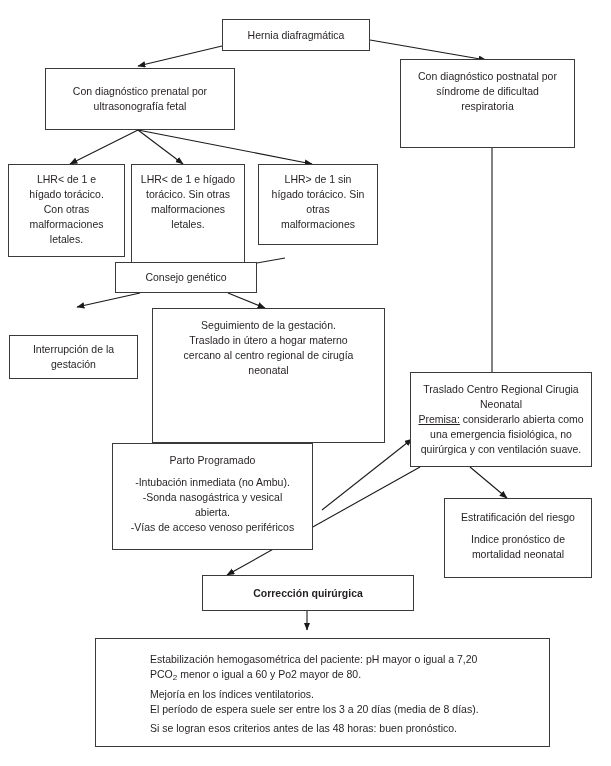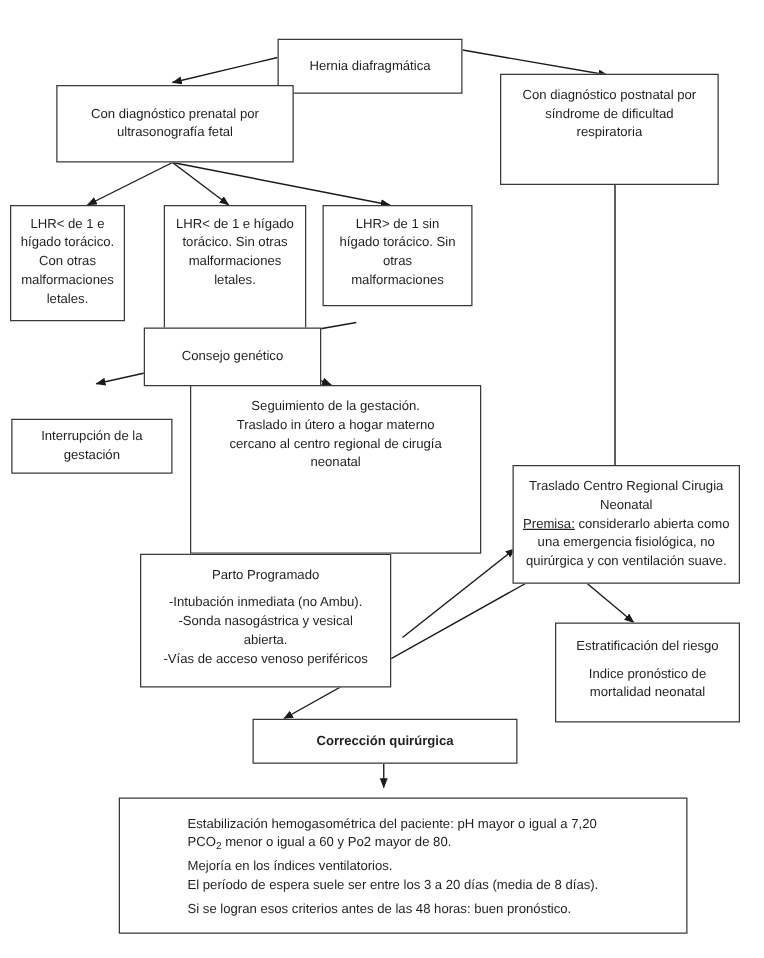--- a/index.html
+++ b/index.html
@@ -83,36 +83,36 @@
       <path d="M322,510 L412,439" marker-end="url(#ah)"></path>
 
       <path d="M470,467 L507,498" marker-end="url(#ah)"></path>
 
       <path d="M420,467 L227,575" marker-end="url(#ah)"></path>
 
       <path d="M307,608 L307,630" marker-end="url(#ah)"></path>
     </g>
   </svg>
 
-  <div class="node center-v" style="left:222px; top:31px; width:148px; height:44px;">
+  <div class="node center-v" style="left:222px; top:19px; width:148px; height:32px;">
     <span class="line">Hernia diafragmática</span>
   </div>
 
   <div class="node center-v" style="left:45px; top:68px; width:190px; height:62px;">
     <span class="line">Con diagnóstico prenatal por
 ultrasonografía fetal</span>
   </div>
 
   <div class="node" style="left:400px; top:59px; width:175px; height:89px; padding-top:9px;">
     <span class="line">Con diagnóstico postnatal por
 síndrome de dificultad
 respiratoria</span>
   </div>
 
-  <div class="node" style="left:8px; top:164px; width:92px; height:93px;">
+  <div class="node" style="left:8px; top:164px; width:117px; height:93px;">
     <span class="line">LHR&lt; de 1 e
 hígado torácico.
 Con otras
 malformaciones
 letales.</span>
   </div>
 
   <div class="node" style="left:131px; top:164px; width:114px; height:110px;align-items:center;">
     <span class="line">LHR&lt; de 1 e hígado
 torácico.  Sin otras
@@ -120,21 +120,21 @@
 letales.</span>
   </div>
 
   <div class="node" style="left:258px; top:164px; width:120px; height:81px;">
     <span class="line">LHR&gt; de 1 sin
 hígado torácico. Sin
 otras
 malformaciones</span>
   </div>
 
-  <div class="node center-v" style="left:115px; top:262px; width:142px; height:47px;">
+  <div class="node center-v" style="left:115px; top:262px; width:142px; height:31px;">
     <span class="line">Consejo genético</span>
   </div>
 
   <div class="node center-v" style="left:9px; top:307px; width:129px; height:44px;margin-top:28px;">
     <span class="line">Interrupción de la
 gestación</span>
   </div>
 
   <div class="node" style="left:152px; top:308px; width:233px; height:135px; padding-top:9px;">
     <span class="line">Seguimiento de la gestación.

